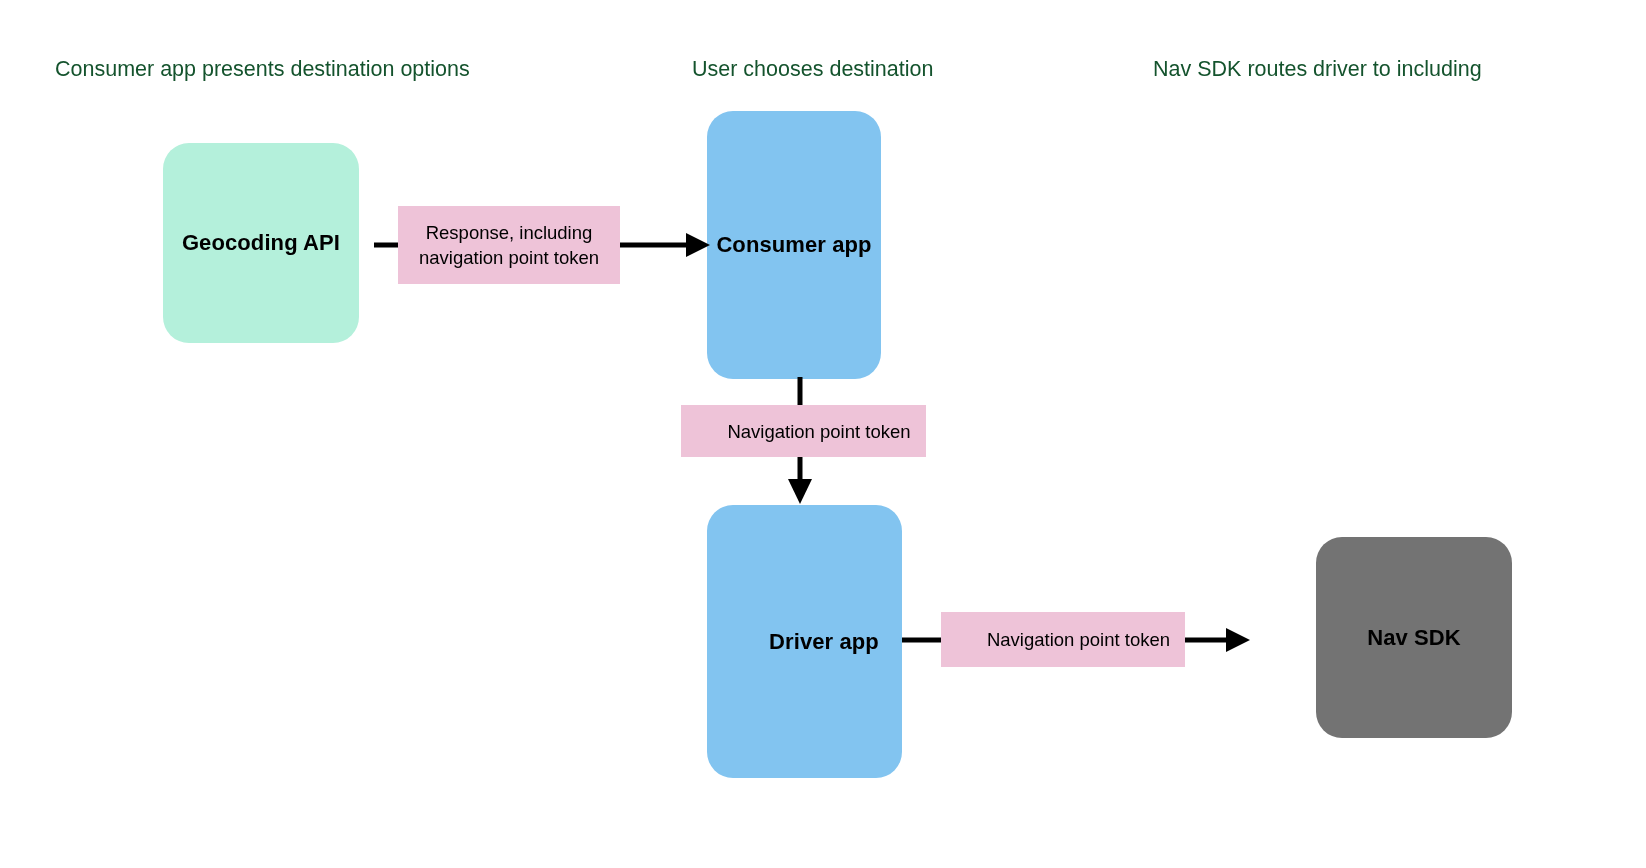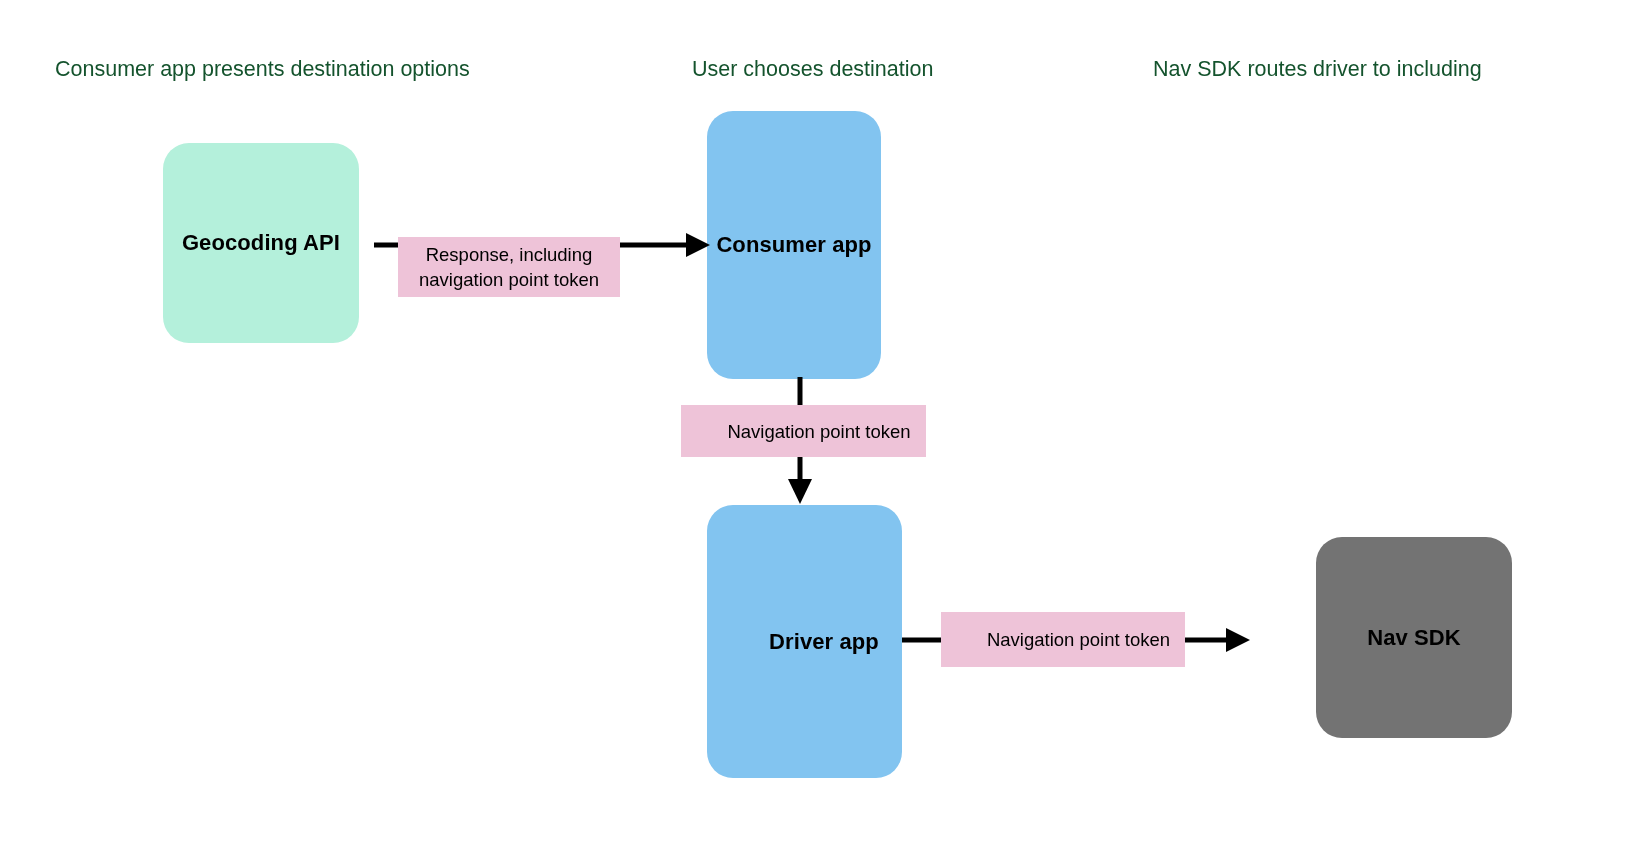--- a/index.html
+++ b/index.html
@@ -84,23 +84,22 @@
     text-align: center;
     color: #000000;
     font-size: 18.5px;
     line-height: 25px;
     font-weight: 400;
     z-index: 3;
     padding-left: 31px;
   }
   #label-response {
     left: 398px; top: 206px;
-    width: 222px; height: 60px;
+    width: 222px; height: 78px;
     padding: 0 6px;
-    margin-top: 31px;
   }
   #label-token-mid {
     left: 681px; top: 405px;
     width: 245px; height: 52px;
   }
   #label-token-bottom {
     left: 941px; top: 612px;
     width: 244px; height: 55px;
   }
 

